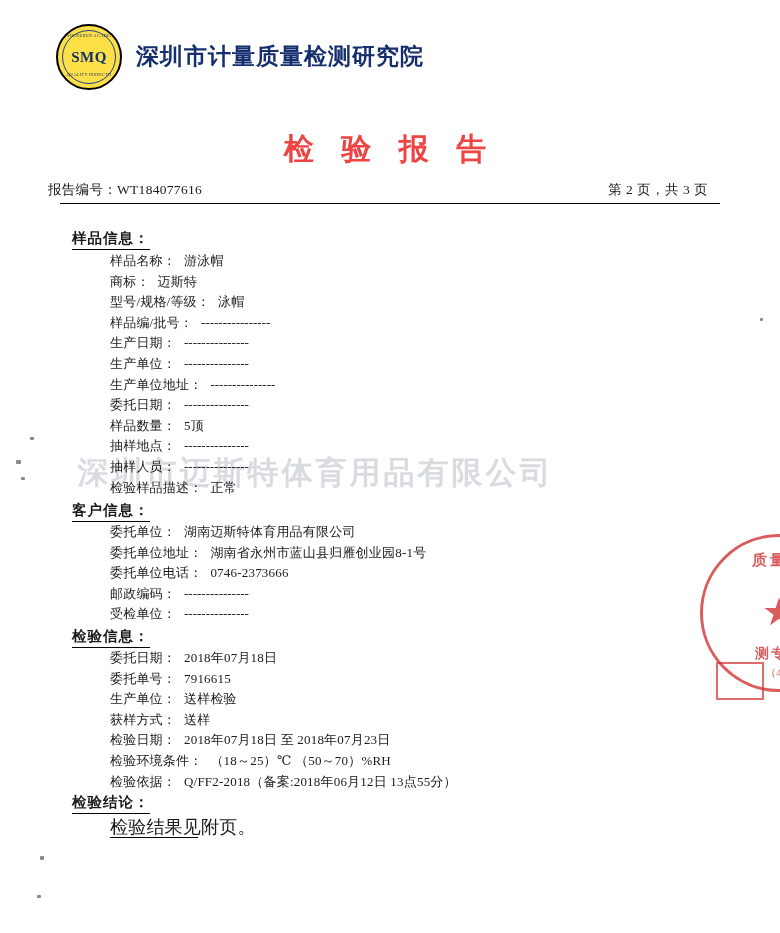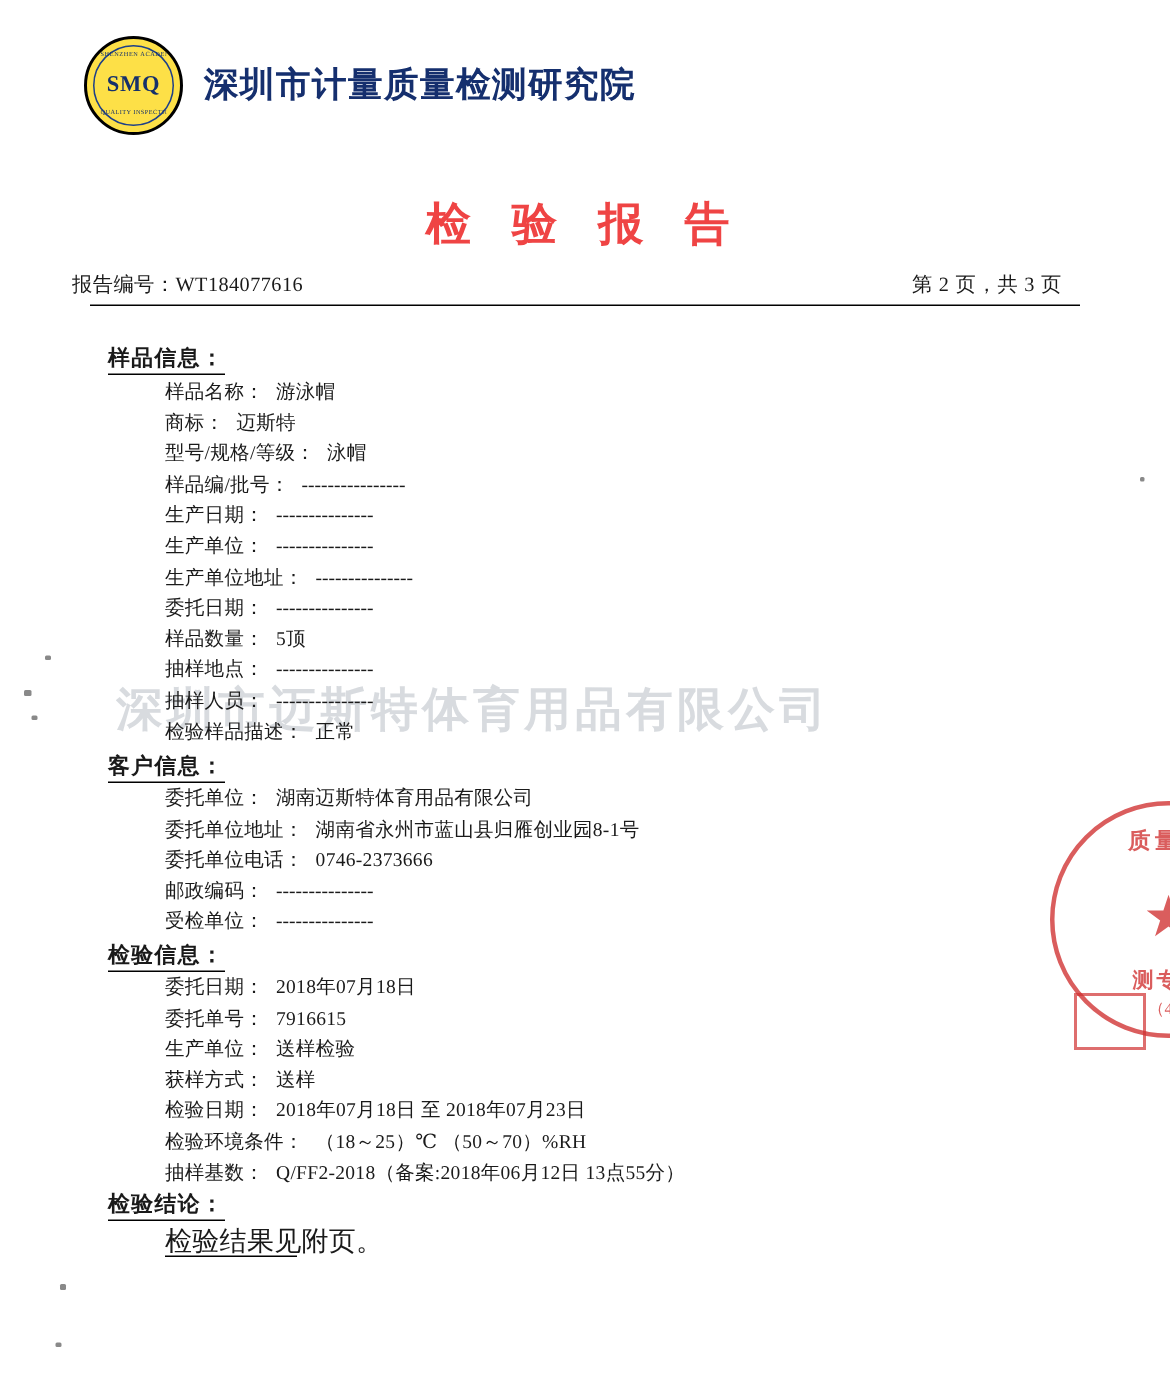--- a/index.html
+++ b/index.html
@@ -401,21 +401,21 @@
       </div>
     <div class="field">
         <span class="field-label">检验日期：</span>
         <span class="field-value">2018年07月18日  至  2018年07月23日</span>
       </div>
     <div class="field">
         <span class="field-label">检验环境条件：</span>
         <span class="field-value">（18～25）℃ （50～70）%RH</span>
       </div>
     <div class="field">
-        <span class="field-label">抽样基数：</span>
+        <span class="field-label">检验依据：</span>
         <span class="field-value">Q/FF2-2018（备案:2018年06月12日  13点55分）</span>
       </div>
   </div>
 
   <div class="section-head" style="top:793px;">检验结论：</div>
   <div class="conclusion-text" style="top:815px;">检验结果见附页。</div>
   <div class="conclusion-underline" style="top:837px;"></div>
 
   <div class="stamp">
     <div class="stamp-top">质量检</div>

